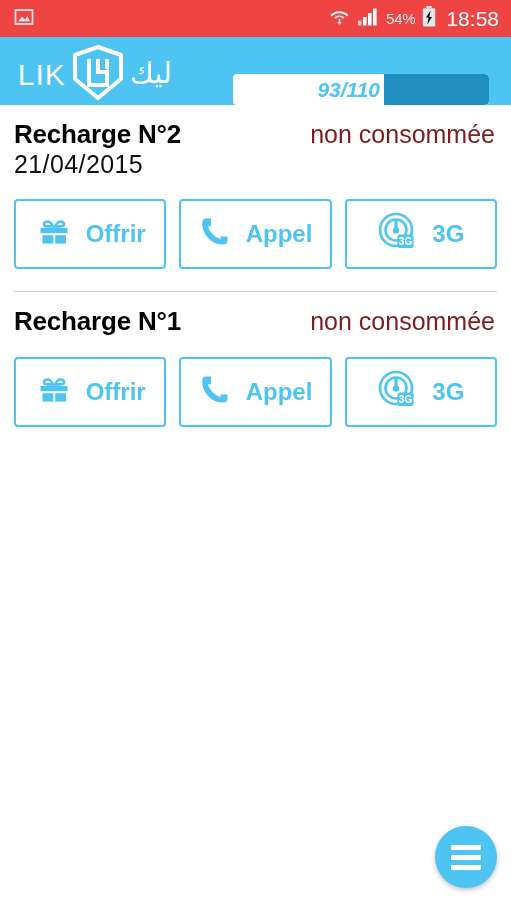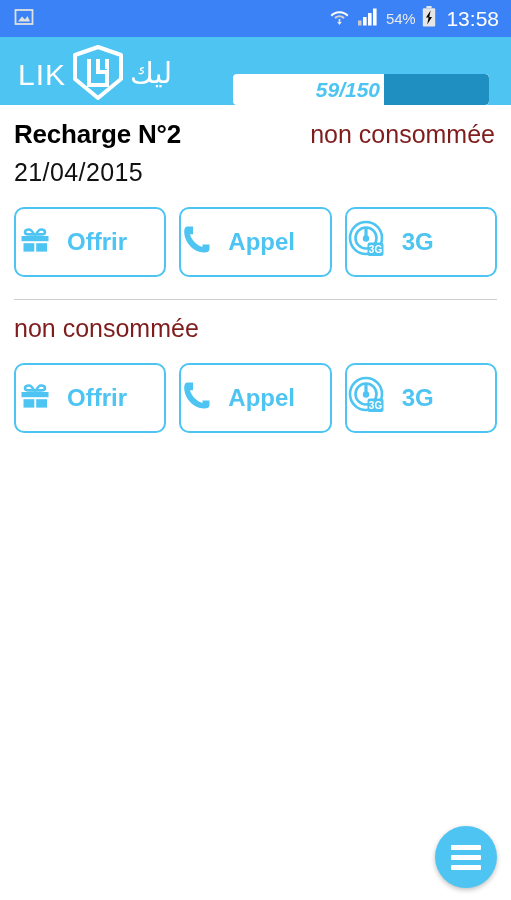--- a/index.html
+++ b/index.html
@@ -17,21 +17,21 @@
     width: 511px;
     height: 900px;
     background: #ffffff;
     overflow: hidden;
   }
 
   
   .status-bar {
     position: relative;
     height: 37px;
-    background: #3b82f6;
+    background: #ef4444;
     display: flex;
     align-items: center;
     padding: 0 12px 0 14px;
   }
   .status-left { display: flex; align-items: center; gap: 8px; }
   .status-right {
     margin-left: auto;
     display: flex;
     align-items: center;
     gap: 7px;
@@ -139,42 +139,43 @@
     letter-spacing: -0.2px;
     font-family: "Liberation Sans", sans-serif;
   }
   .card-status {
     font-size: 25px;
     font-weight: 400;
     color: #7f1d1d;
     font-family: "Liberation Sans", sans-serif;
   }
   .card-date {
-    margin-top: 8px;
+    margin-top: 0;
     font-size: 25px;
     color: #111111;
     letter-spacing: 0.4px;
     font-family: "Liberation Sans", sans-serif;
   }
 
   .action-row {
     display: flex;
     gap: 13px;
     margin-top: 20px;
   }
   .action-btn {
     flex: 1;
     height: 70px;
     border: 2px solid #4DC4F2;
     background: #ffffff;
     display: flex;
     align-items: center;
+    justify-content: center;
     gap: 13px;
     cursor: pointer;
-    border-radius: 10px;
+    border-radius: 4px;
   }
   .action-label {
     color: #4DC4F2;
     font-size: 24px;
     font-weight: bold;
     font-family: "Liberation Sans", sans-serif;
   }
   .action-icon { display: block; flex: none; }
 
   
@@ -236,41 +237,41 @@
         </svg>
       </span>
       <span class="battery-pct">54%</span>
       <span class="status-icon">
         <svg width="14" height="21" viewBox="0 0 14 21">
           <rect x="4.4" y="0" width="5.2" height="2.2" fill="#e6e6e6"></rect>
           <rect x="0.8" y="2.2" width="12.4" height="18.2" rx="1" fill="#e6e6e6"></rect>
           <path d="M8.6 4.6 L4.0 11.6 H6.6 L5.2 18.4 L10.0 11.0 H7.3 Z" fill="#000000"></path>
         </svg>
       </span>
-      <span class="status-clock">13:58</span>
+      <span class="status-clock">18:58</span>
     </div>
   </div>
 
   <div class="app-header">
     <div class="brand">
       <span class="brand-text-latin">LIK</span>
       <span class="brand-mark">
         <svg width="54" height="56" viewBox="0 0 54 56">
           <path d="M27 2 L50 10 V34 L27 53 L4 34 V10 Z" fill="none" stroke="#ffffff" stroke-width="4" stroke-linejoin="round"></path>
           <path d="M18 14 V40 H36 V14" fill="none" stroke="#ffffff" stroke-width="4" stroke-linejoin="miter"></path>
           <rect x="25" y="24" width="11" height="4.5" fill="#4DC4F2"></rect>
           <path d="M27 14 V27 H36" fill="none" stroke="#ffffff" stroke-width="4"></path>
         </svg>
       </span>
       <span class="brand-text-arabic">ليك</span>
     </div>
 
     <div class="progress-wrap">
       <div class="progress-fill" style="width: 41%;"></div>
-      <div class="progress-label" style="right: 41%;">59/150</div>
+      <div class="progress-label" style="right: 41%;">93/110</div>
     </div>
   </div>
 
   <div class="content">
 
     <div class="recharge-card">
       <div class="card-head">
         <span class="card-title">Recharge N°2</span>
         <span class="card-status">non consommée</span>
       </div>
@@ -314,20 +315,21 @@
           <span class="action-label">3G</span>
         </div>
 
       </div>
     </div>
 
     <div class="card-divider"></div>
 
     <div class="recharge-card">
       <div class="card-head">
+        <span class="card-title">Recharge N°1</span>
         <span class="card-status">non consommée</span>
       </div>
 
       <div class="action-row">
 
         <div class="action-btn">
           <span class="action-icon">
             <svg width="38" height="38" viewBox="0 0 38 38">
               <path d="M13 8.5 C10.2 8.5 9 10 9 11.2 C9 12.6 10.6 13.4 13 13.4 L18 13.4 C16.5 10.5 15.2 8.5 13 8.5 Z" fill="none" stroke="#4DC4F2" stroke-width="2.6"></path>
               <path d="M25 8.5 C27.8 8.5 29 10 29 11.2 C29 12.6 27.4 13.4 25 13.4 L20 13.4 C21.5 10.5 22.8 8.5 25 8.5 Z" fill="none" stroke="#4DC4F2" stroke-width="2.6"></path>

